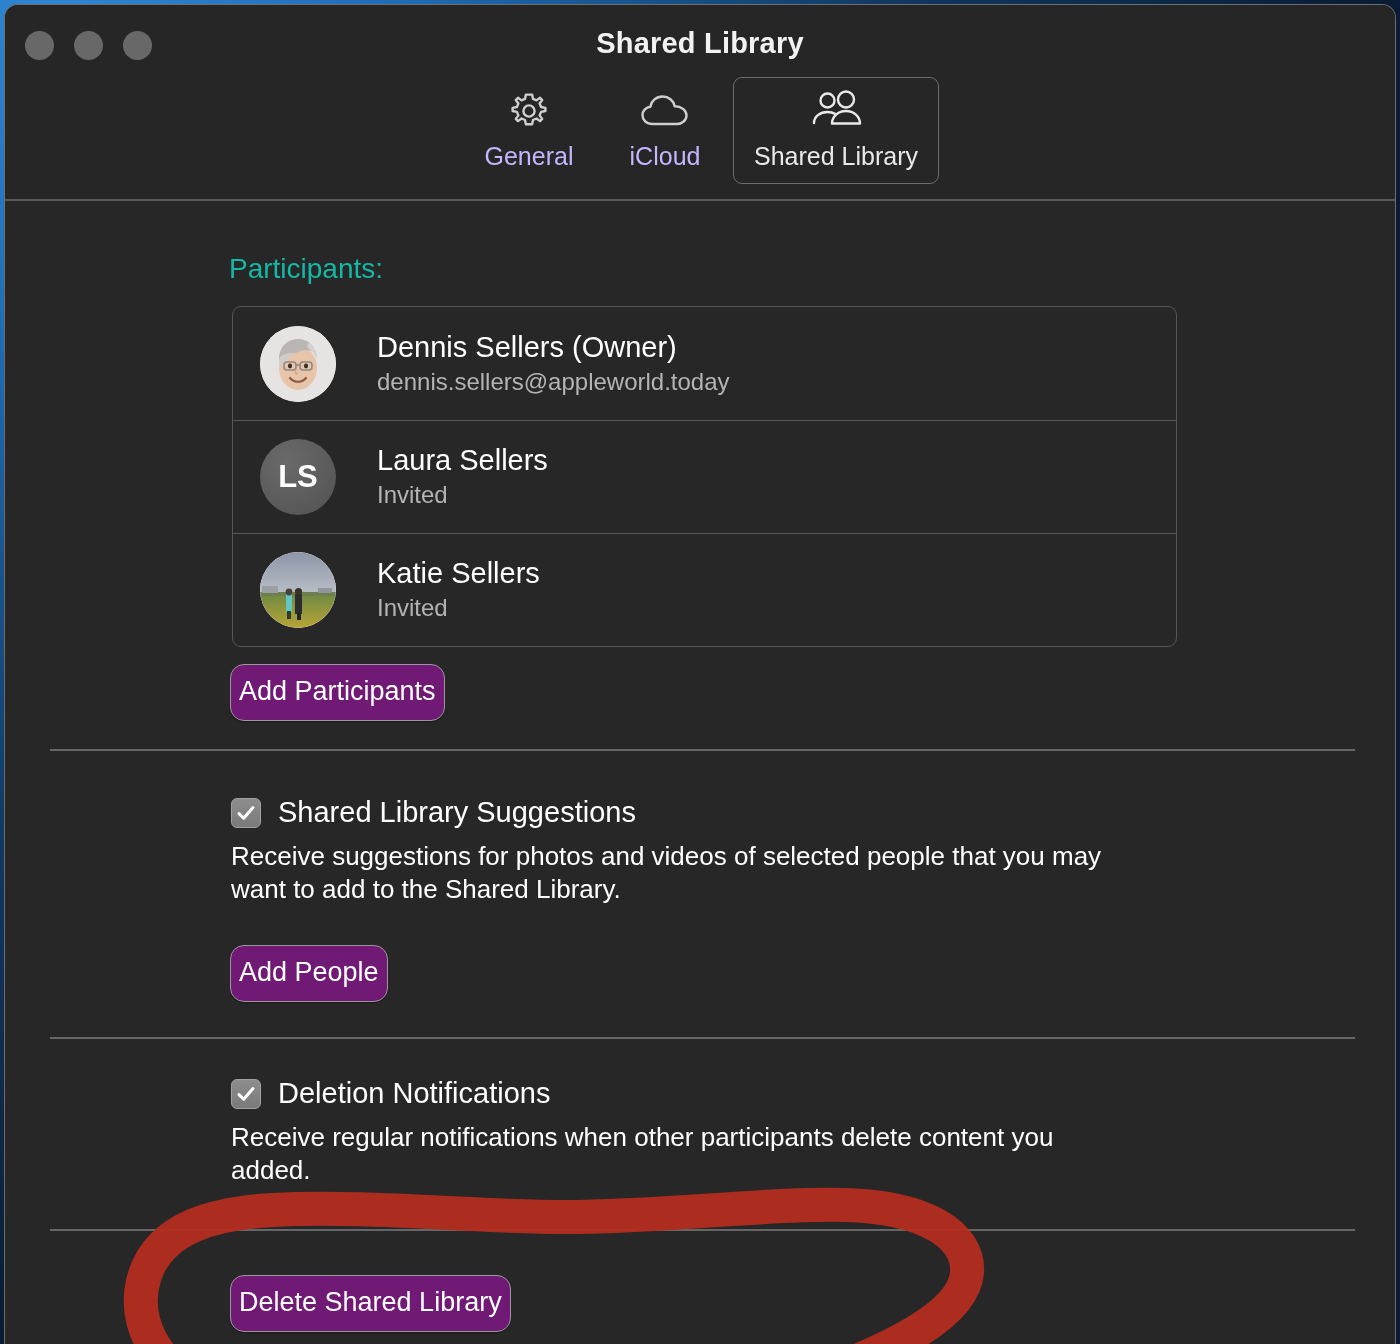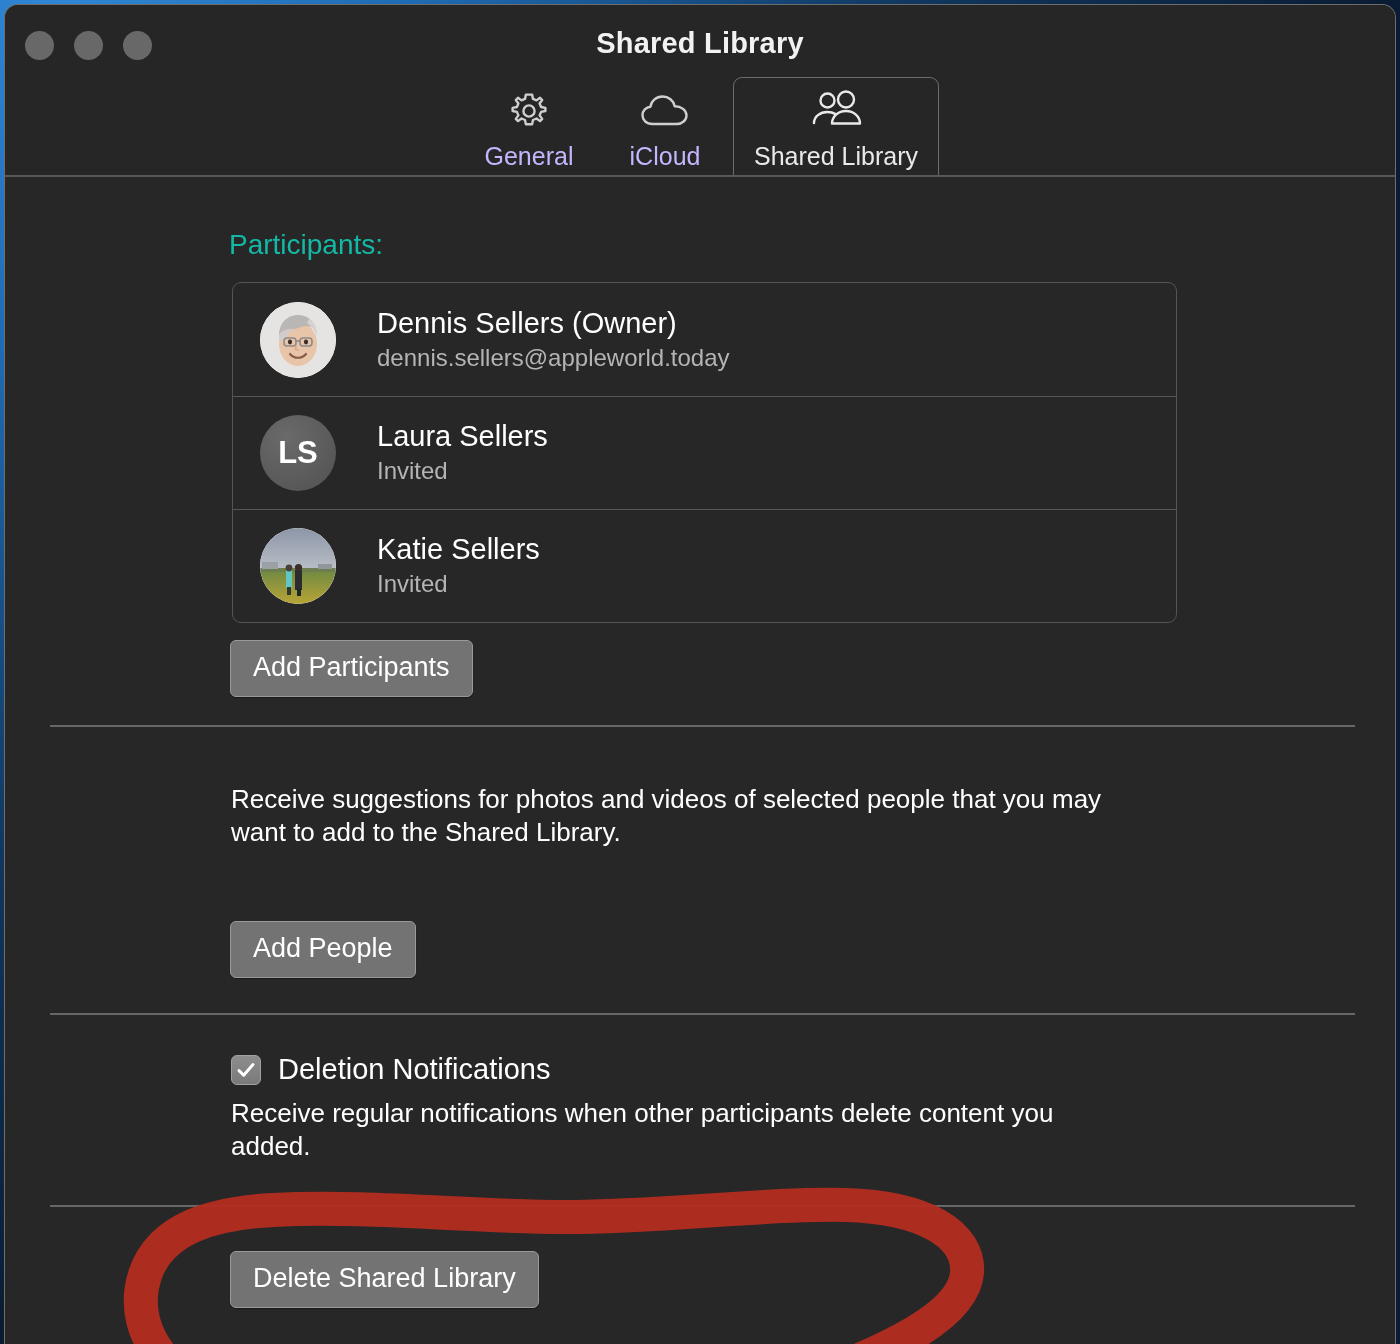--- a/index.html
+++ b/index.html
@@ -33,21 +33,21 @@
     border-radius: 14px 14px 0 0;
     border: 1px solid #6e6e6e;
     border-bottom: none;
     box-sizing: border-box;
     overflow: hidden;
   }
 
   
   #titlebar {
     position: relative;
-    height: 172px;
+    height: 196px;
     background: #262626;
     box-sizing: border-box;
   }
   #traffic {
     position: absolute;
     left: 20px;
     top: 26px;
     display: flex;
     gap: 20px;
   }
@@ -186,26 +186,26 @@
     font-size: 29px;
     color: #ffffff;
   }
   .p-sub {
     font-size: 24px;
     color: #b4b4b4;
   }
 
   .pill-button {
     position: absolute;
-    background: #737373;
+    background: #701a75;
     border: 1px solid #9a9a9a;
-    border-radius: 6px;
+    border-radius: 14px;
     color: #ffffff;
     font-size: 27px;
-    padding: 11px 22px 13px;
+    padding: 11px 8px 13px;
     box-sizing: border-box;
     white-space: nowrap;
     box-shadow: 0 1px 1px rgba(0,0,0,0.35);
   }
   #add-participants-button { left: 225px; top: 463px; }
   #add-people-button { left: 225px; top: 744px; }
   #delete-button { left: 225px; top: 1074px; }
 
   .divider {
     position: absolute;
@@ -393,20 +393,28 @@
         </span>
       </div>
 
     </div>
 
     <button class="pill-button" id="add-participants-button">Add Participants</button>
 
     <div class="divider" id="divider-1"></div>
 
     <div class="setting-block" id="suggestions-block">
+      <div class="setting-head">
+        <span class="checkbox">
+          <svg width="22" height="22" viewBox="0 0 22 22" fill="none" stroke="#ffffff" stroke-width="3" stroke-linecap="round" stroke-linejoin="round">
+            <path d="M4 11.6 L8.7 16.2 L18 5.6"></path>
+          </svg>
+        </span>
+        <span class="setting-title">Shared Library Suggestions</span>
+      </div>
       <div class="setting-desc">Receive suggestions for photos and videos of selected people that you may want to add to the Shared Library.</div>
     </div>
 
     <button class="pill-button" id="add-people-button">Add People</button>
 
     <div class="divider" id="divider-2"></div>
 
     <div class="setting-block" id="deletion-block">
       <div class="setting-head">
         <span class="checkbox">

